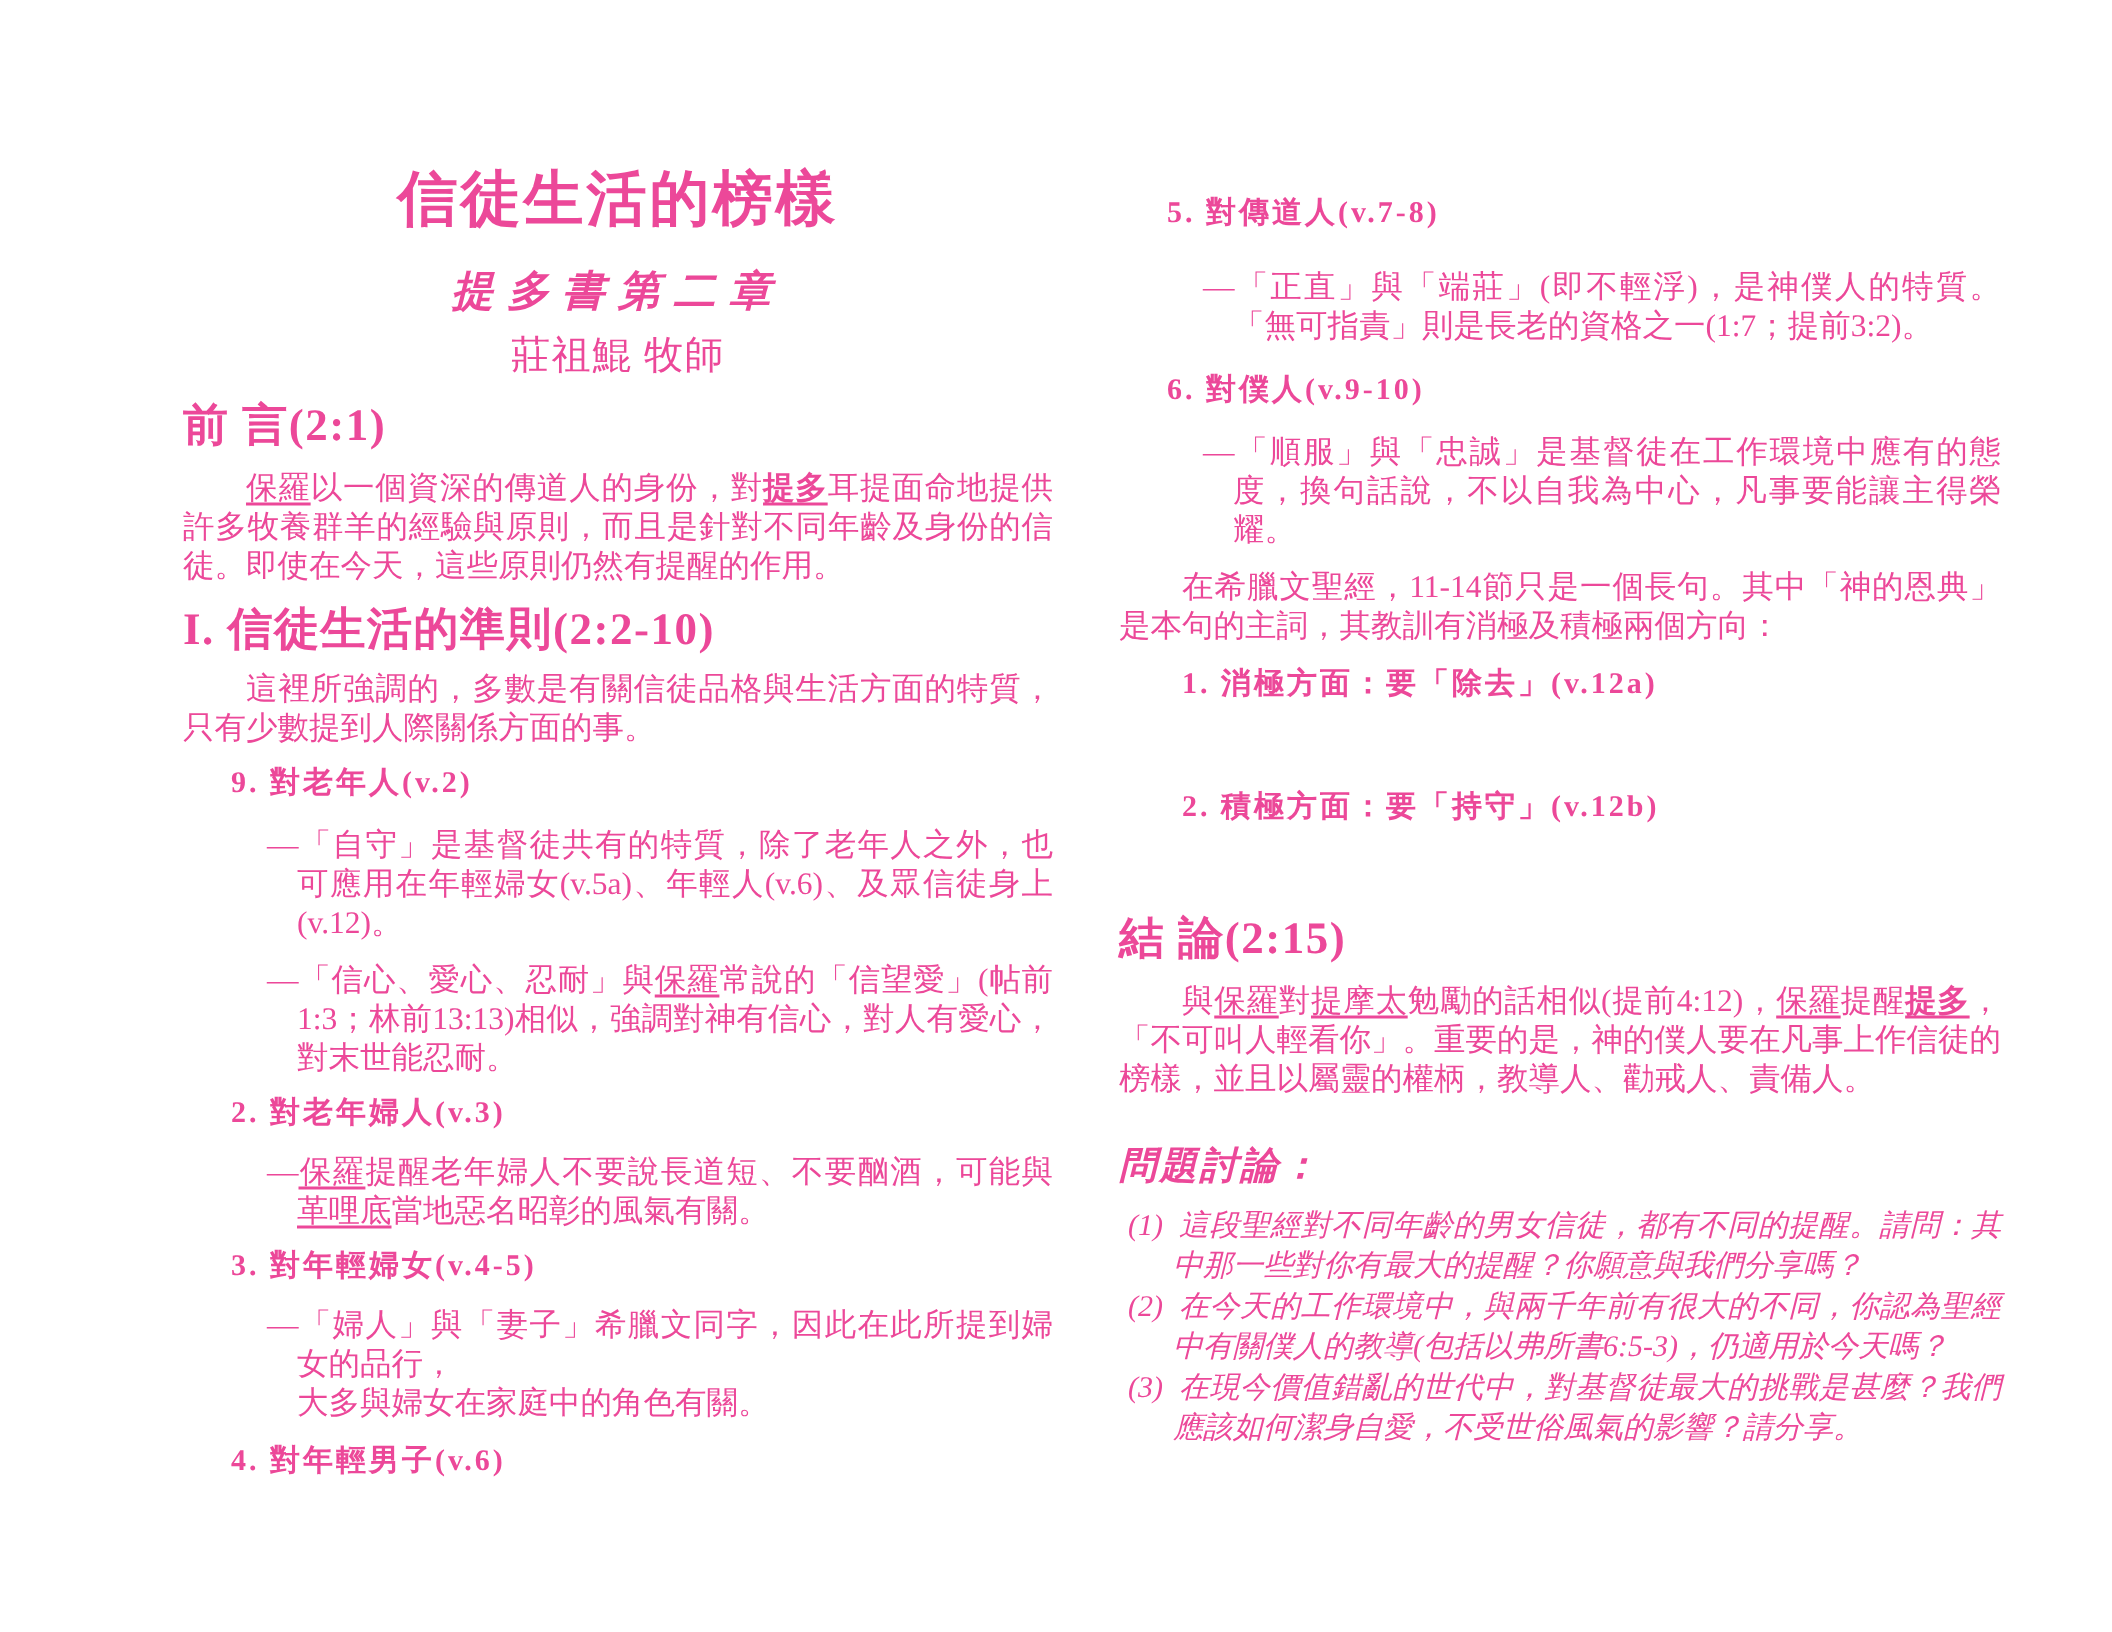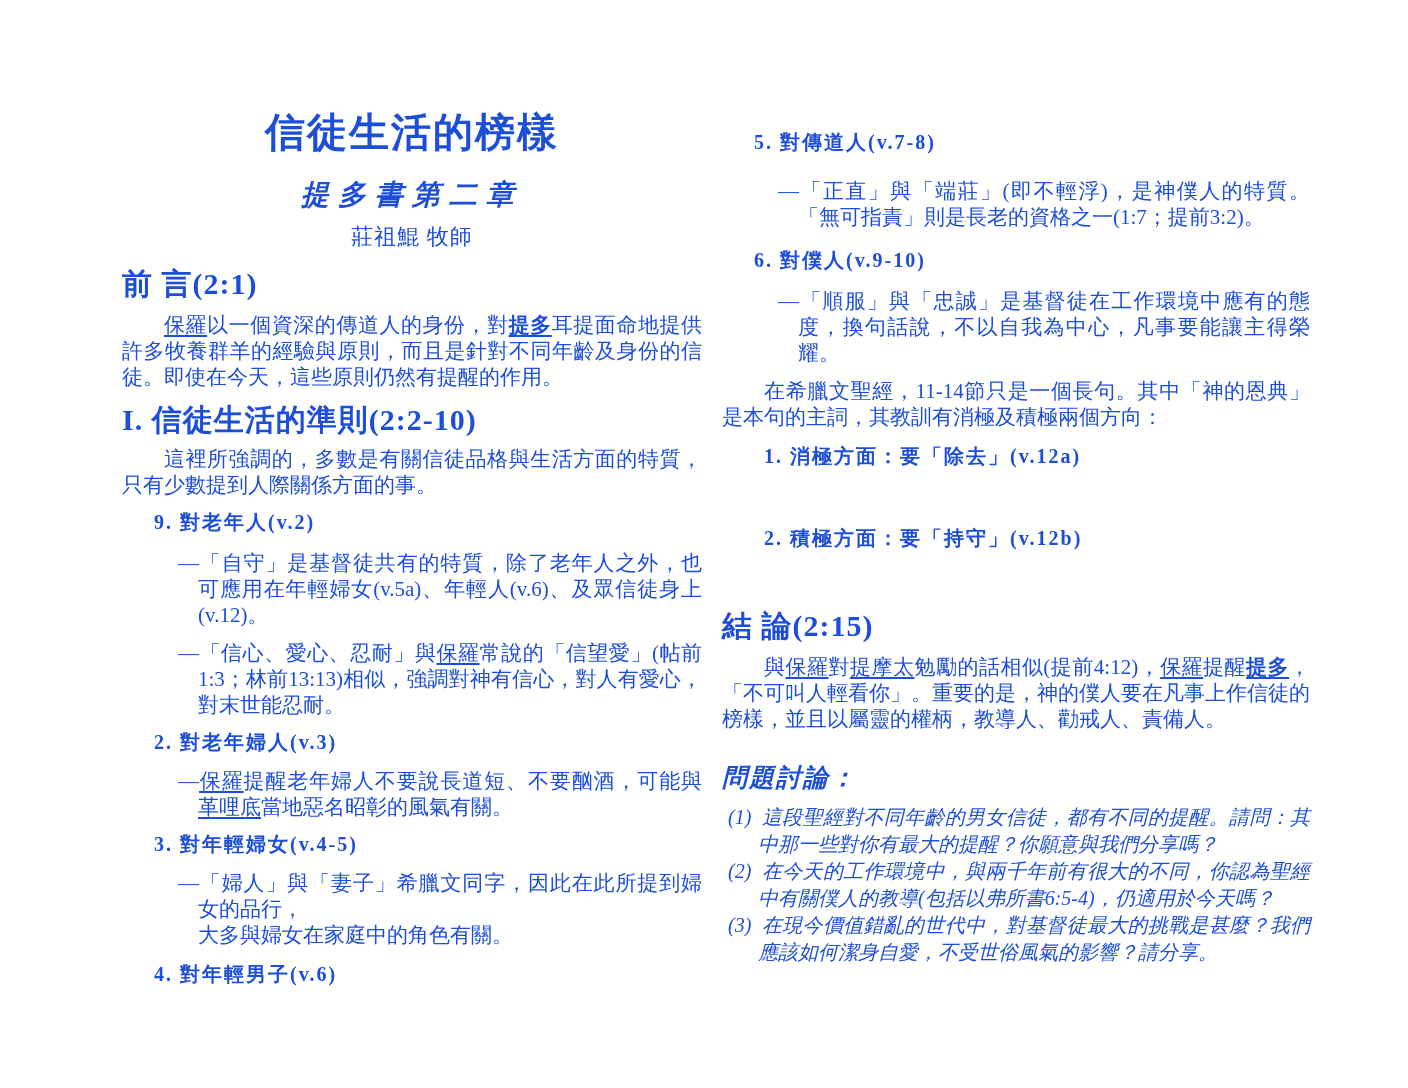--- a/index.html
+++ b/index.html
@@ -1,39 +1,39 @@
 <!DOCTYPE html>
 <html><head>
 <meta charset="utf-8">
 <style>
   html,body{margin:0;padding:0;background:#ffffff;}
   #page{
     position:relative;
     width:1408px;height:1088px;
-    background:#ffffff;color:#1d4ed8;
+    background:#ffffff;color:#ec4899;
     font-family:"Liberation Serif","DejaVu Serif",serif;
     overflow:hidden;
   }
   .col{position:absolute;top:0;}
   #col-left{left:122px;width:580px;}
-  #col-right{left:722px;width:588px;}
+  #col-right{left:746px;width:588px;}
 
   .doc-title{
     margin:106px 0 0 0;
     font-size:40px;line-height:54px;font-weight:bold;
     text-align:center;letter-spacing:2px;
   }
   .doc-subtitle{
     margin:22px 0 0 0;
     font-size:28px;line-height:26px;font-weight:bold;font-style:italic;
     text-align:center;letter-spacing:9px;
   }
   .doc-author{
     margin:16px 0 0 0;
-    font-size:22px;line-height:26px;text-align:center;letter-spacing:1px;
+    font-size:26px;line-height:26px;text-align:center;letter-spacing:1px;
   }
   .h1{
     font-size:30px;line-height:32px;font-weight:bold;letter-spacing:1px;
     margin:18px 0 0 0;
   }
   .para{
     font-size:21px;line-height:26px;margin:12px 0 0 0;
     text-indent:42px;text-align:justify;
   }
   .item-label{
@@ -111,18 +111,18 @@
     <div class="point-label">1. 消極方面：要「除去」(v.12a)</div>
     <div class="point-label mt-pt2">2. 積極方面：要「持守」(v.12b)</div>
 
     <div class="h1 mt-concl">結 論(2:15)</div>
     <p class="para mt-conclp"><span>與</span><span class="u">保羅</span><span>對</span><span class="u">提摩太</span><span>勉勵的話相似(提前4:12)，</span><span class="u">保羅</span><span>提醒</span><span class="u b">提多</span><span>，「不可叫人輕看你」。重要的是，神的僕人要在凡事上作信徒的榜樣，並且以屬靈的權柄，教導人、勸戒人、責備人。</span></p>
 
     <div class="discussion-heading">問題討論：</div>
 
     <div class="question-list">
       <p class="question"><span>(1)</span>&nbsp;&nbsp;<span>這段聖經對不同年齡的男女信徒，都有不同的提醒。請問：其中那一些對你有最大的提醒？你願意與我們分享嗎？</span></p>
-      <p class="question"><span>(2)</span>&nbsp;&nbsp;<span>在今天的工作環境中，與兩千年前有很大的不同，你認為聖經中有關僕人的教導(包括以弗所書6:5-4)，仍適用於今天嗎？</span></p>
+      <p class="question"><span>(2)</span>&nbsp;&nbsp;<span>在今天的工作環境中，與兩千年前有很大的不同，你認為聖經中有關僕人的教導(包括以弗所書6:5-3)，仍適用於今天嗎？</span></p>
       <p class="question"><span>(3)</span>&nbsp;&nbsp;<span>在現今價值錯亂的世代中，對基督徒最大的挑戰是甚麼？我們應該如何潔身自愛，不受世俗風氣的影響？請分享。</span></p>
     </div>
   </div>
 
 </div>
 
 </body></html>

